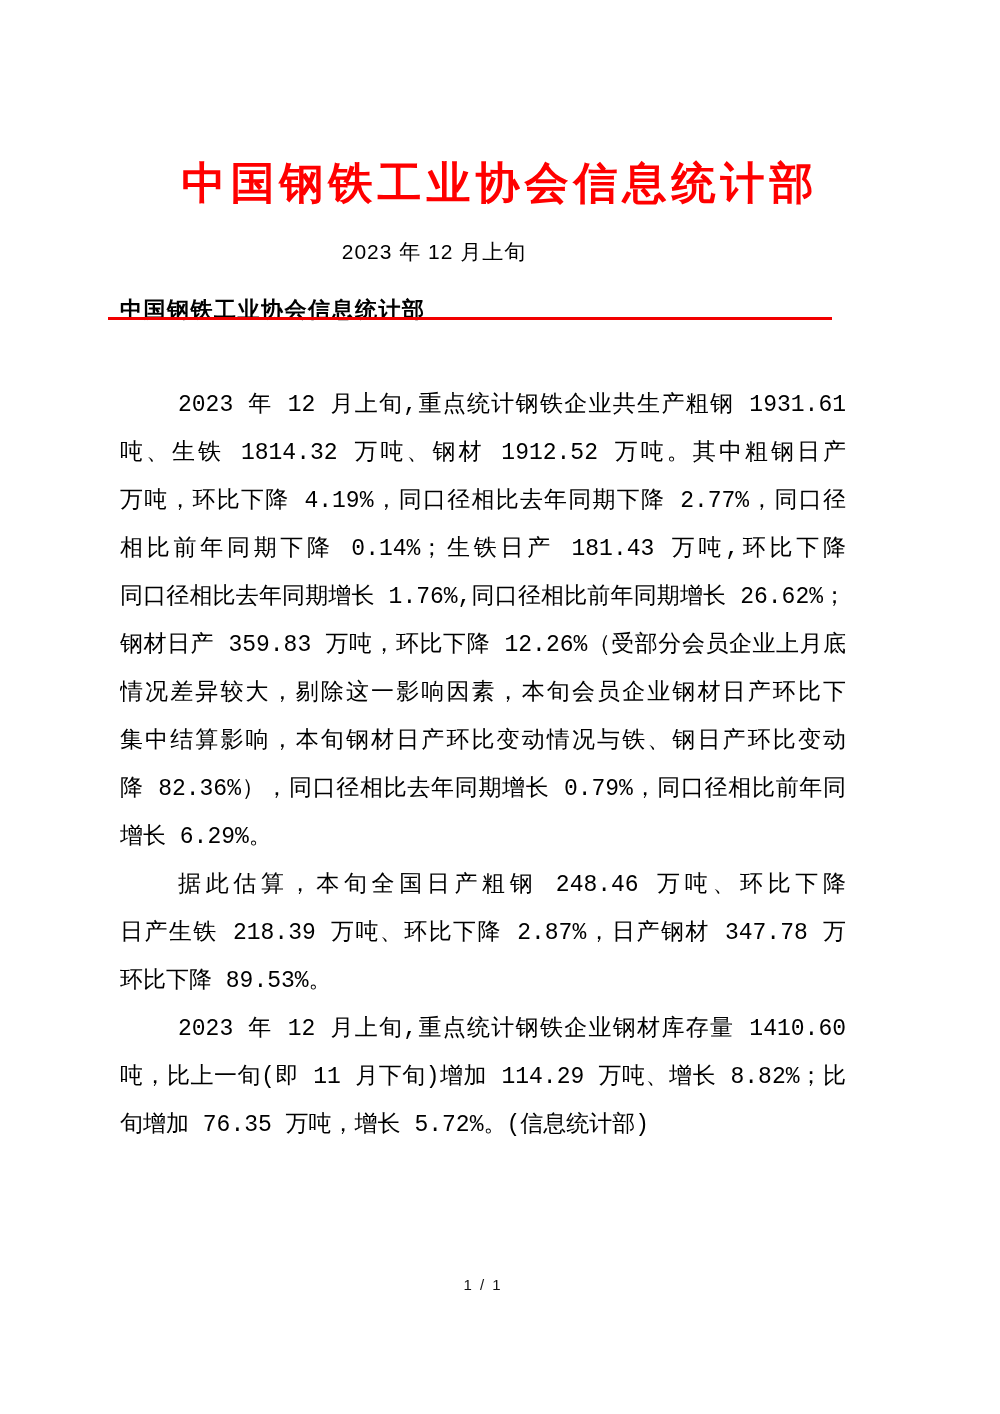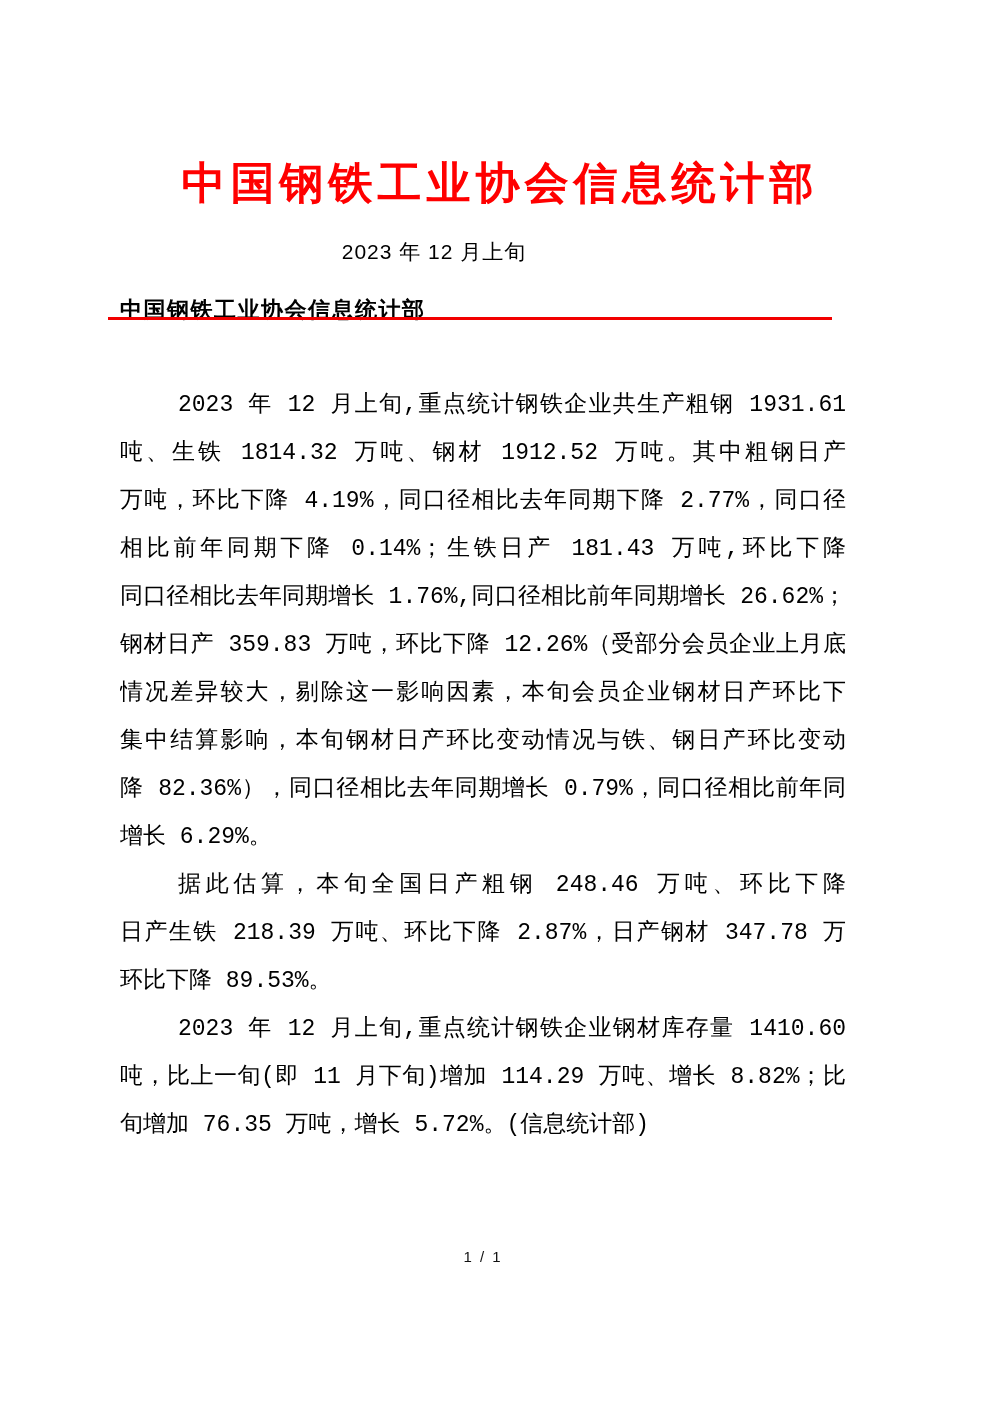--- a/index.html
+++ b/index.html
@@ -59,21 +59,21 @@
   .ln{
     height:48px;line-height:48px;
     overflow:hidden;
     text-align:justify;
     text-align-last:justify;
     white-space:normal;
   }
   .ln.first{padding-left:58px;}
   .ln.end{text-align-last:left;}
   .footer{
-    position:absolute;top:1246px;left:120px;width:726px;
+    position:absolute;top:1274px;left:120px;width:726px;
     text-align:center;
     font-family:"Liberation Sans","DejaVu Sans",sans-serif;
     font-size:15px;line-height:22px;
     letter-spacing:2px;
     color:#111111;
   }
 </style>
 </head>
 <body>
 

